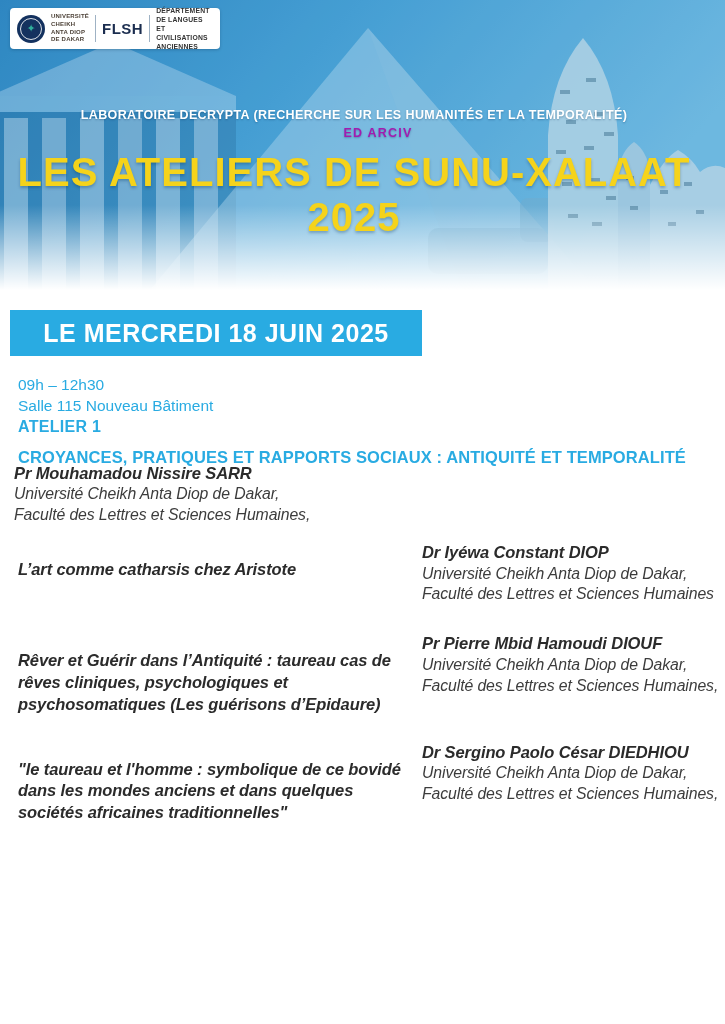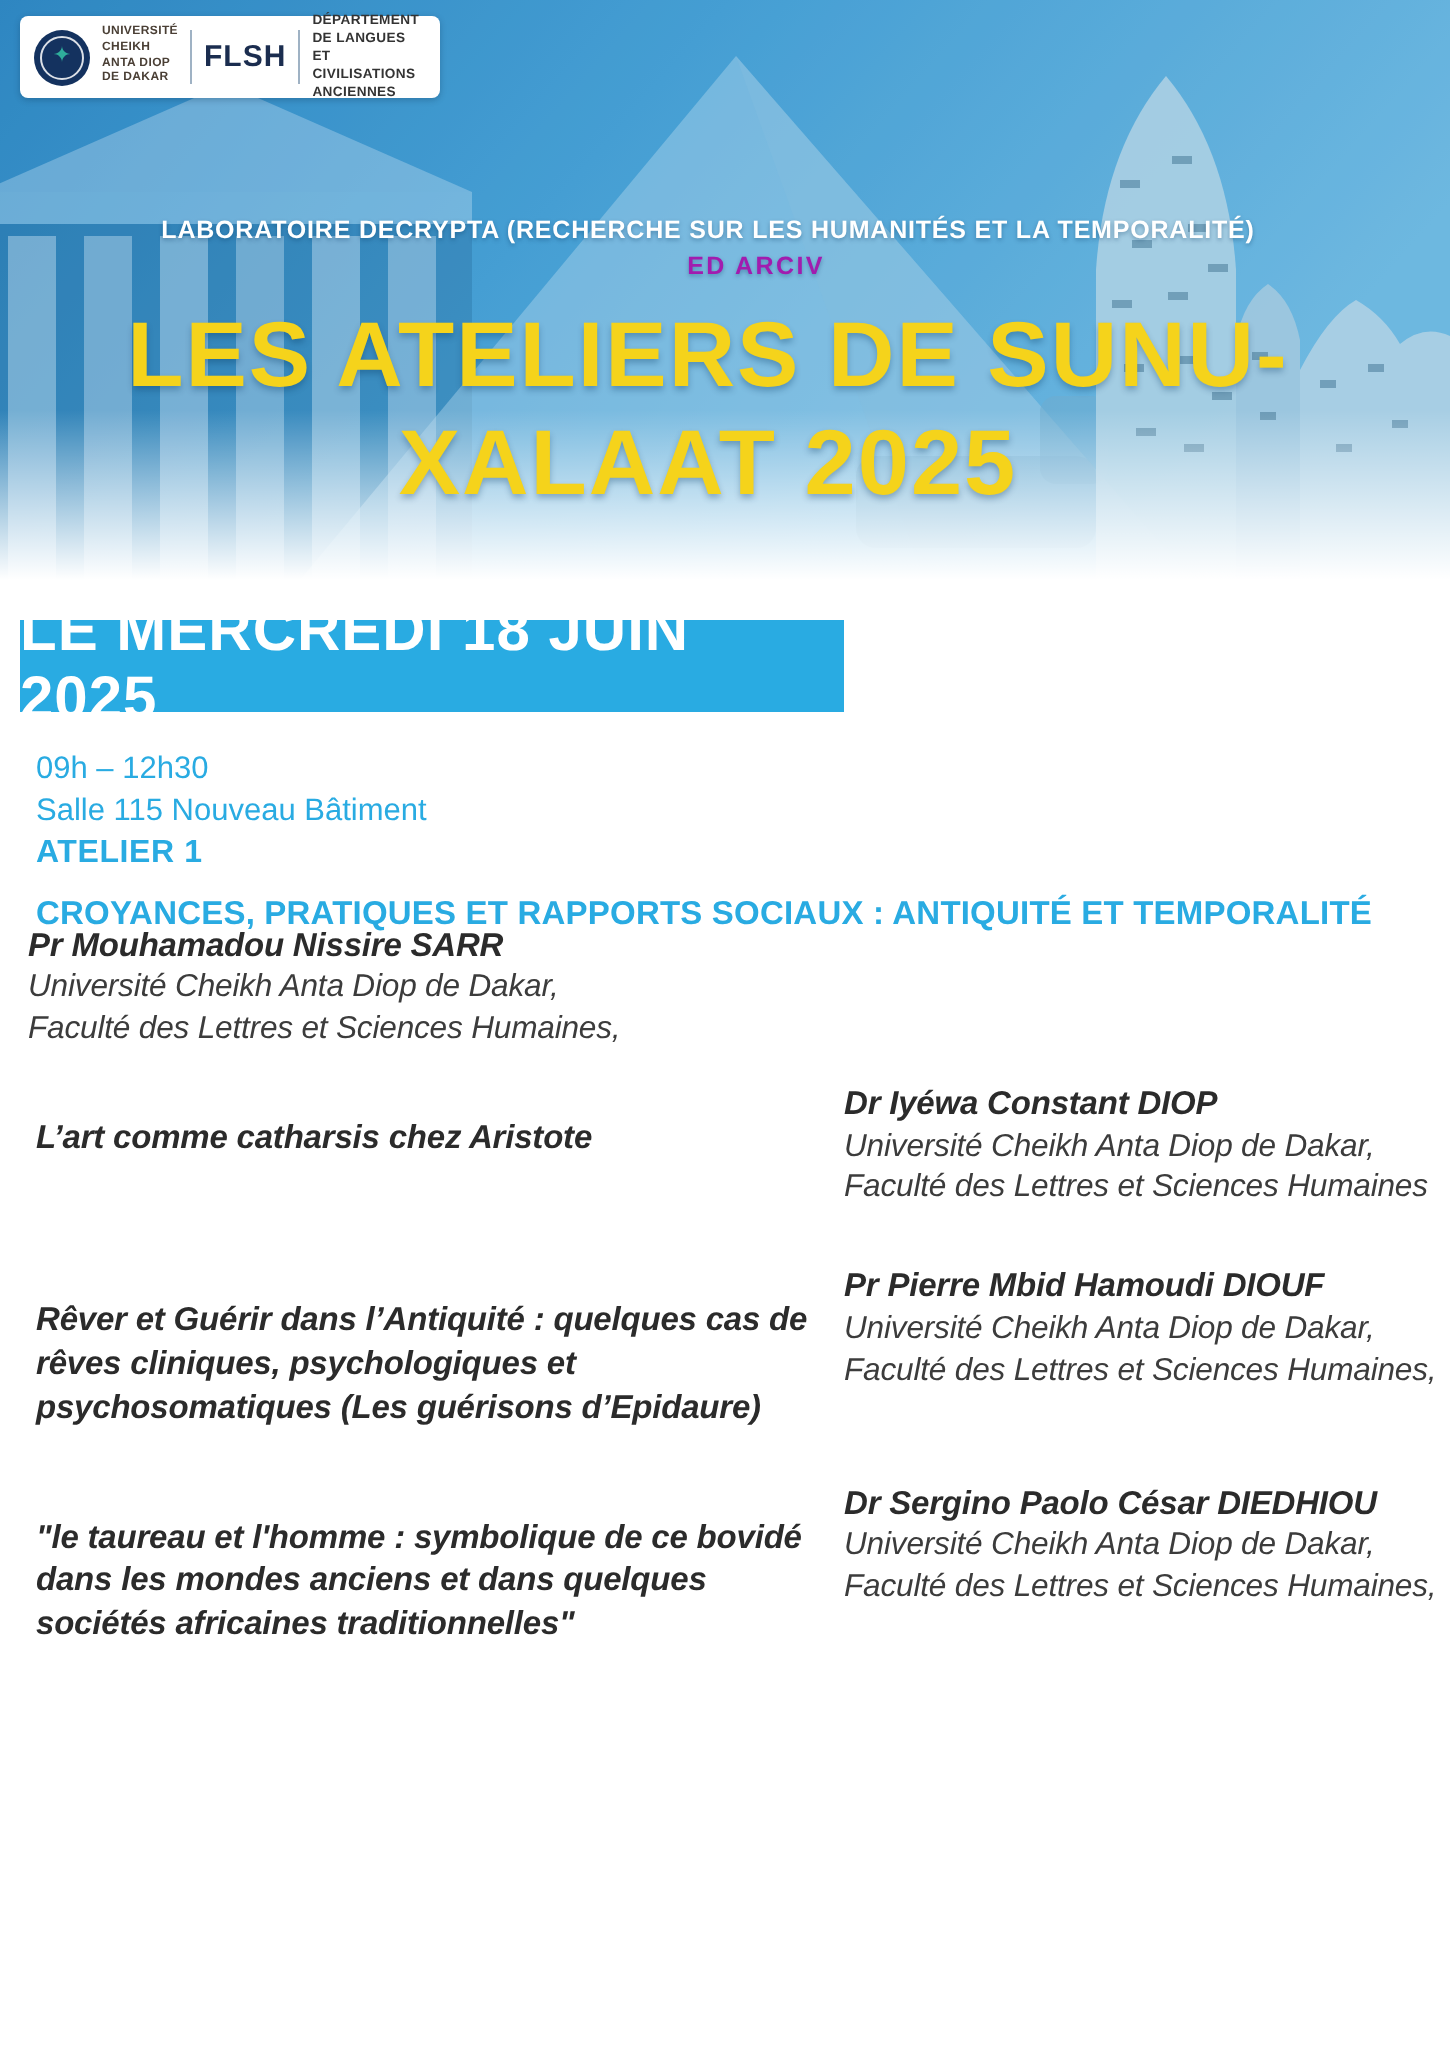--- a/index.html
+++ b/index.html
@@ -22,21 +22,21 @@
   .lab-line {
     color:#ffffff; font-weight:bold; font-size:12.5px; letter-spacing:.4px;
     text-shadow:0 1px 2px rgba(0,50,90,.35);
   }
   .ed-line {
     color:#a21caf; font-weight:bold; font-size:12.5px; letter-spacing:1.2px; margin-top:4px;
     text-shadow:0 1px 2px rgba(0,50,90,.35);
     margin-left:48px;
   }
   .main-title {
-    margin-top:10px; color:#F5D31B; font-weight:800; font-size:46px; letter-spacing:1px;
+    margin-top:10px; color:#F5D31B; font-weight:800; font-size:40px; letter-spacing:1px;
     text-shadow:0 2px 3px rgba(0,50,90,.30);
   }
 
   
   .logo-plate {
     position:absolute; top:8px; left:10px; z-index:4;
     width:210px; height:41px; background:#ffffff; border-radius:4px;
     display:flex; align-items:center; gap:6px; padding:0 7px;
     box-shadow:0 1px 3px rgba(0,30,60,.25);
   }
@@ -52,21 +52,21 @@
   .logo-divider { width:1px; height:27px; background:#9fb2c4; flex:0 0 auto; }
   .flsh { font-size:15px; font-weight:800; color:#1b2d4f; letter-spacing:.5px; }
   .dept-lines { font-size:6.8px; font-weight:bold; color:#333; line-height:1.35; letter-spacing:.2px; }
 
   
   .date-banner {
     position:absolute; top:310px; left:10px; width:412px; height:46px;
     background:#29ABE2; display:flex; align-items:center; justify-content:center;
   }
   .date-banner span {
-    color:#fff; font-weight:800; font-size:30px; letter-spacing:.5px;
+    color:#fff; font-weight:800; font-size:25px; letter-spacing:.5px;
   }
 
   
   .session { position:absolute; top:374px; left:18px; right:8px; color:#29ABE2; }
   .sess-line { font-weight:normal; font-size:15.5px; line-height:21px; }
   .sess-atelier { font-weight:800; font-size:16px; line-height:22px; letter-spacing:.3px; }
   .sess-theme { margin-top:9px; font-weight:700; font-size:16.5px; line-height:20px; letter-spacing:.1px; }
 
   
   .talks { position:absolute; top:463px; left:14px; right:6px; }
@@ -204,21 +204,21 @@
 
     <div class="talk-row m2">
       <div class="talk-title">L’art comme catharsis chez Aristote</div>
       <div class="talk-speaker">
         <div class="speaker-name">Dr Iyéwa Constant DIOP</div>
         <div class="speaker-aff">Université Cheikh Anta Diop de Dakar, Faculté des Lettres et Sciences Humaines</div>
       </div>
     </div>
 
     <div class="talk-row m3">
-      <div class="talk-title">Rêver et Guérir dans l’Antiquité : quelques cas de rêves cliniques, psychologiques et psychosomatiques (Les guérisons d’Epidaure)</div>
+      <div class="talk-title">Rêver et Guérir dans l’Antiquité : taureau cas de rêves cliniques, psychologiques et psychosomatiques (Les guérisons d’Epidaure)</div>
       <div class="talk-speaker">
         <div class="speaker-name">Pr Pierre Mbid Hamoudi DIOUF</div>
         <div class="speaker-aff">Université Cheikh Anta Diop de Dakar, Faculté des Lettres et Sciences Humaines,</div>
       </div>
     </div>
 
     <div class="talk-row">
       <div class="talk-title">"le taureau et l'homme : symbolique de ce bovidé dans les mondes anciens et dans quelques sociétés africaines traditionnelles"</div>
       <div class="talk-speaker">
         <div class="speaker-name">Dr Sergino Paolo César  DIEDHIOU</div>

